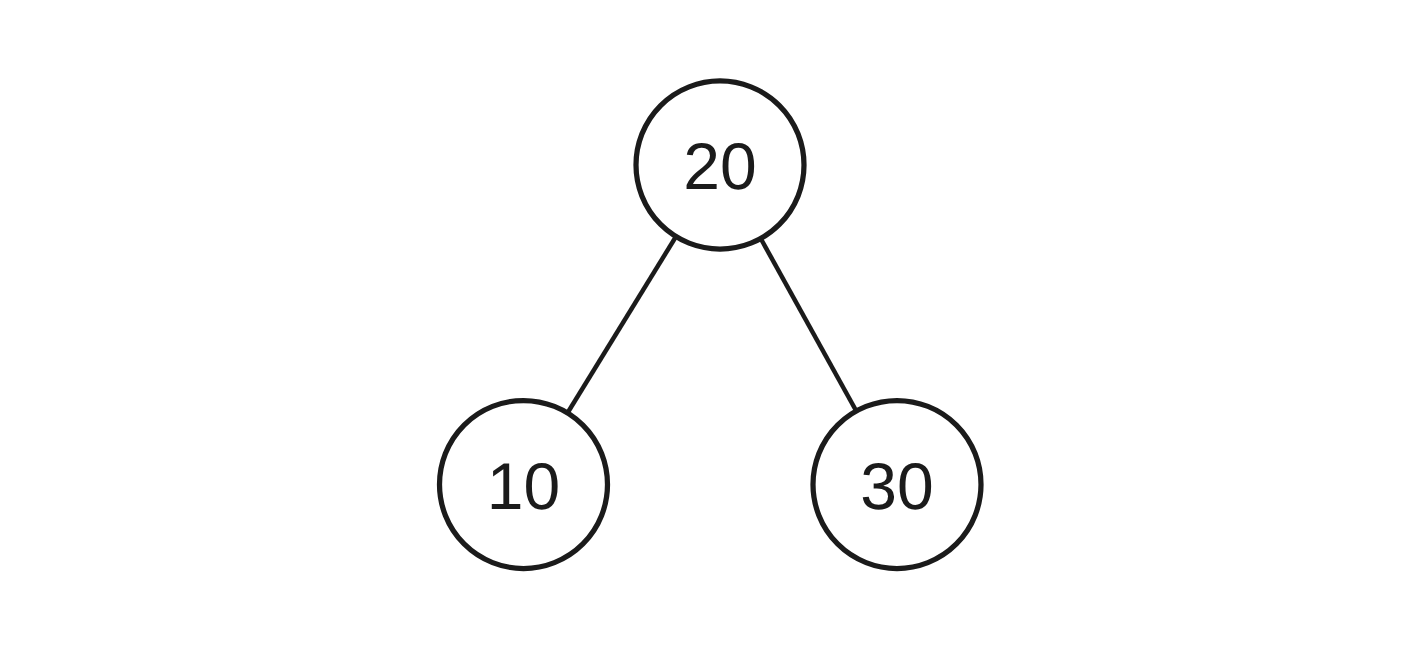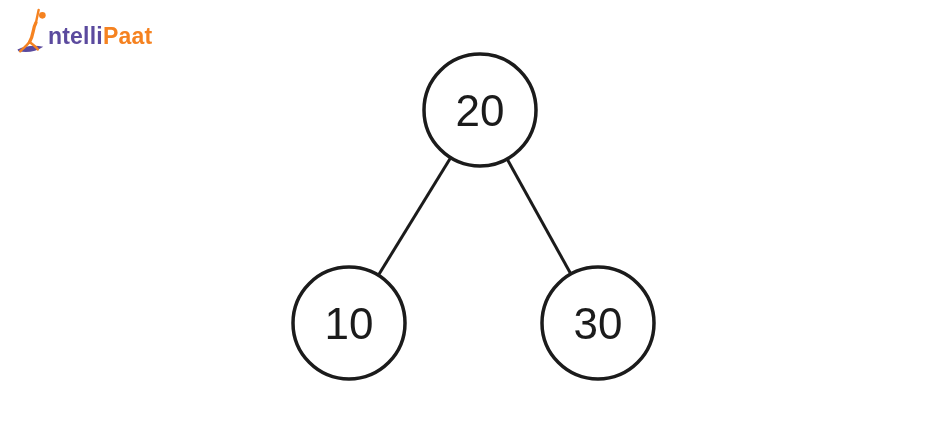--- a/index.html
+++ b/index.html
@@ -82,33 +82,14 @@
       <circle class="tree-circle" cx="349" cy="323" r="56"></circle>
       <text class="node-value" x="349" y="339">10</text>
     </g>
 
     <g>
       <circle class="tree-circle" cx="598" cy="323" r="56"></circle>
       <text class="node-value" x="598" y="339">30</text>
     </g>
   </svg>
 
-  <div class="logo">
-    <svg class="logo-figure" viewBox="0 0 40 50">
-
-      <path d="M1,45 Q14,39 29,42 Q17,50 2,47 Z" fill="#5B4A9E"></path>
-
-      <path d="M21,16 L24,2" stroke="#F58220" stroke-width="2.6" stroke-linecap="round" fill="none"></path>
-
-      <circle cx="28" cy="8" r="3.6" fill="#F58220"></circle>
-
-      <path d="M21,16 C17,23 19,29 14,37" stroke="#F58220" stroke-width="3.6" stroke-linecap="round" fill="none"></path>
-
-      <path d="M14,37 C11,41 8,43 4,47" stroke="#F58220" stroke-width="2.8" stroke-linecap="round" fill="none"></path>
-
-      <path d="M14,37 C18,40 21,42 23,45" stroke="#F58220" stroke-width="2.8" stroke-linecap="round" fill="none"></path>
-    </svg>
-    <div class="logo-text">
-      <span class="purple">ntelli</span><span class="orange">Paat</span>
-    </div>
-  </div>
 
 </div>
 
 </body></html>

